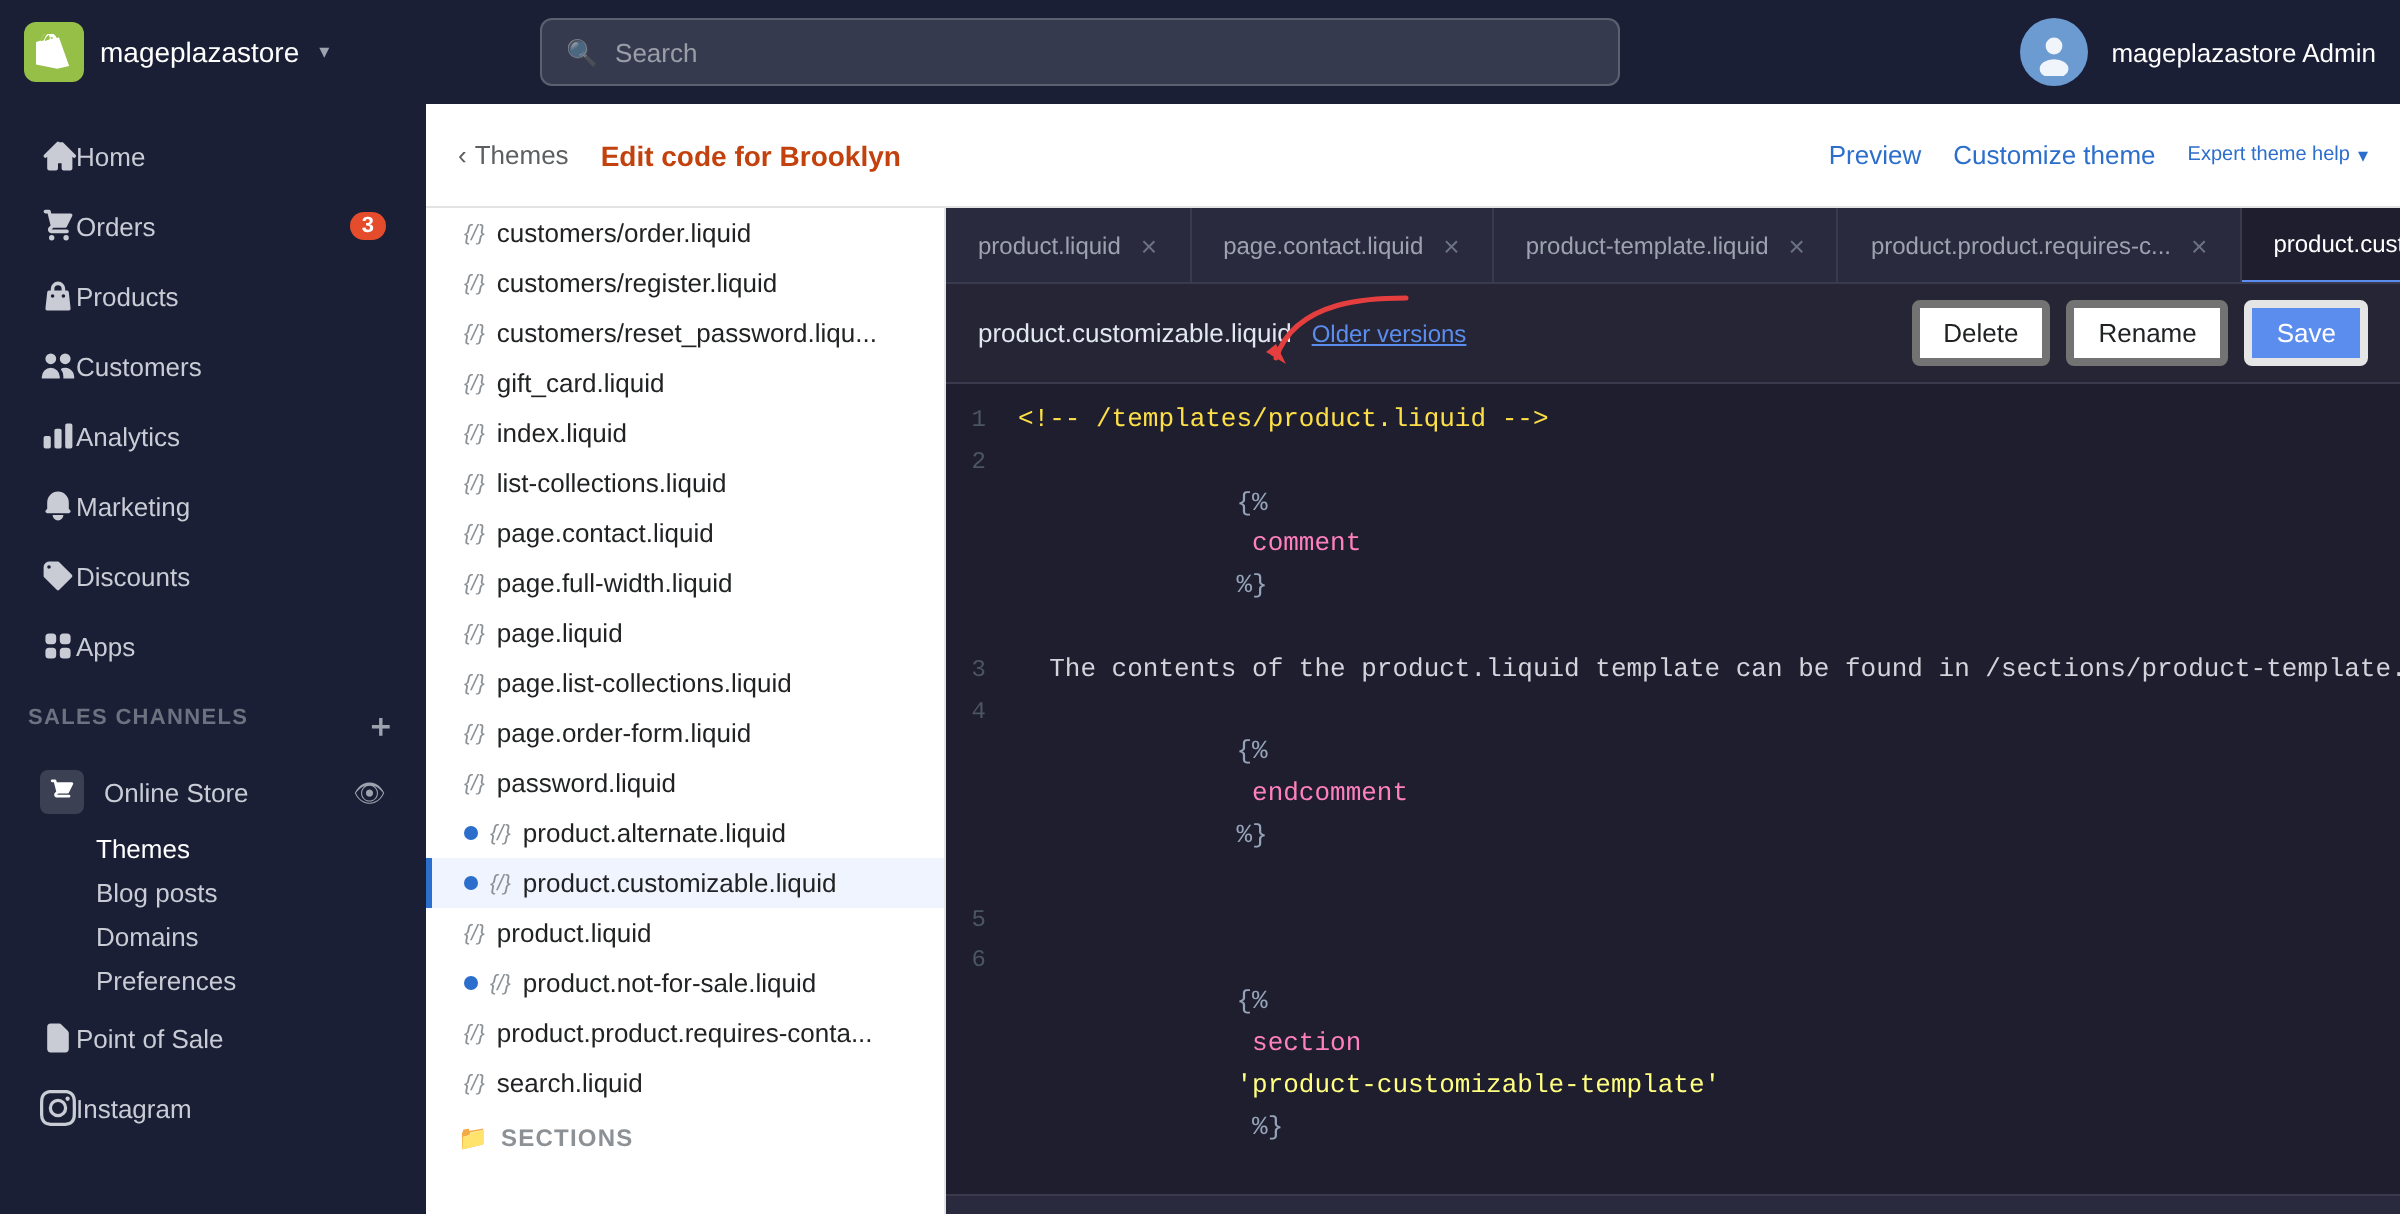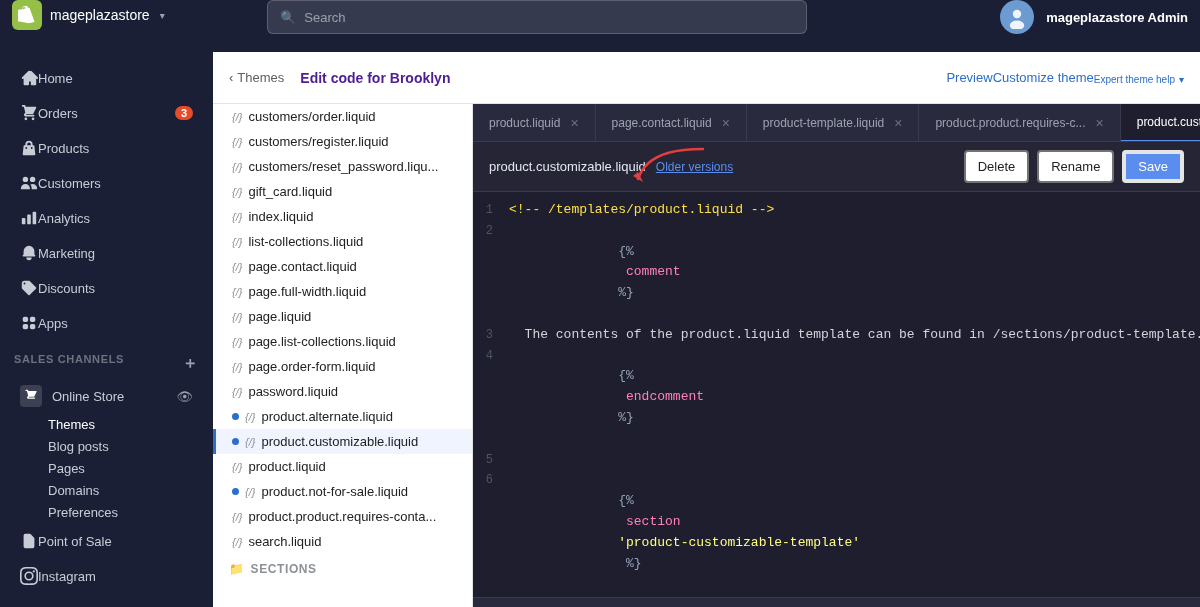--- a/index.html
+++ b/index.html
@@ -3,21 +3,21 @@
   <meta charset="utf-8">
   <style>
     * { margin: 0; padding: 0; box-sizing: border-box; }
     body { font-family: -apple-system, BlinkMacSystemFont, 'Segoe UI', sans-serif; font-size: 13px; background: #f6f6f7; width: 1200px; height: 607px; overflow: hidden; }
 
     
     .topnav {
       background: #1a1f36;
       height: 52px;
       display: flex;
-      align-items: flex-start;
+      align-items: center;
       padding: 0 12px;
       gap: 12px;
       position: fixed;
       top: 0; left: 0; right: 0;
       z-index: 100;
     }
     .topnav-logo {
       display: flex; align-items: center; gap: 8px; color: #fff; font-size: 14px; font-weight: 500; cursor: pointer;
     }
     .shopify-icon {
@@ -36,21 +36,21 @@
       background: none; border: none; outline: none; color: #fff; font-size: 13px; flex: 1;
     }
     .search-bar input::placeholder { color: rgba(255,255,255,0.5); }
     .search-icon { color: rgba(255,255,255,0.5); margin-right: 8px; font-size: 13px; }
     .topnav-right { margin-left: auto; display: flex; align-items: center; gap: 12px; }
     .admin-avatar {
       width: 34px; height: 34px; border-radius: 50%; background: #6c9bd1;
       display: flex; align-items: center; justify-content: center; overflow: hidden;
     }
     .admin-avatar svg { width: 24px; height: 24px; }
-    .admin-name { color: #fff; font-size: 13px; font-weight: bold; }
+    .admin-name { color: #fff; font-size: 13px; }
 
     
     .layout {
       display: flex;
       margin-top: 52px;
       height: calc(607px - 52px);
     }
 
     
     .sidebar {
@@ -110,23 +110,23 @@
       border-bottom: 1px solid #e1e3e5;
       height: 52px;
       display: flex;
       align-items: center;
       padding: 0 16px;
       gap: 8px;
       flex-shrink: 0;
     }
     .breadcrumb-back { color: #5c5f62; cursor: pointer; font-size: 13px; display: flex; align-items: center; gap: 4px; }
     .breadcrumb-separator { color: #8c9196; font-size: 13px; }
-    .breadcrumb-title { font-size: 14px; font-weight: 500; color: #4c1d95; }
+    .breadcrumb-title { font-size: 14px; font-weight: 500; color: #c2410c; }
     .breadcrumb-title span { font-weight: 600; }
-    .breadcrumb-actions { margin-left: auto; display: flex; align-items: flex-end; }
+    .breadcrumb-actions { margin-left: auto; display: flex; align-items: center; gap: 16px; }
     .breadcrumb-action-link { color: #2c6ecb; font-size: 13px; cursor: pointer; text-decoration: none; }
     .expert-link { display: flex; align-items: center; gap: 4px; color: #2c6ecb; font-size: 10px; cursor: pointer; }
 
     
     .content-body {
       display: flex;
       flex: 1;
       overflow: hidden;
     }
 
@@ -189,21 +189,21 @@
     
     .file-name-bar {
       display: flex; align-items: center; gap: 10px;
       padding: 8px 16px; background: #252535; border-bottom: 1px solid #3a3a4e;
       flex-shrink: 0;
     }
     .file-name { color: #e2e8f0; font-size: 13px; font-weight: 500; }
     .older-versions-link { color: #5b8dee; font-size: 12px; cursor: pointer; text-decoration: underline; }
     .file-actions { margin-left: auto; display: flex; gap: 8px; }
     .btn-secondary {
-      background: #fff; border: 2px solid #737373; color: #202223;
+      background: #fff; border: 4px solid #737373; color: #202223;
       padding: 5px 12px; border-radius: 4px; font-size: 13px; cursor: pointer;
     }
     .btn-primary {
       background: #5b8dee; border: 4px solid #e5e5e5; color: #fff;
       padding: 5px 12px; border-radius: 4px; font-size: 13px; cursor: pointer;
     }
 
     
     .code-editor {
       flex: 1;
@@ -367,23 +367,20 @@
       <span class="eye-icon">👁</span>
     </div>
 
     <div class="sidebar-sub active">
       <span>Themes</span>
     </div>
     <div class="sidebar-sub">
       <span>Blog posts</span>
     </div>
     <div class="sidebar-sub">
-      <span>Pages</span>
-    </div>
-    <div class="sidebar-sub">
       <span>Domains</span>
     </div>
     <div class="sidebar-sub">
       <span>Preferences</span>
     </div>
 
     <div class="sidebar-item">
       <span class="sidebar-item-icon">
         <svg viewBox="0 0 20 20" fill="currentColor" width="18" height="18">
             <path d="M4 4a2 2 0 012-2h4.586A2 2 0 0112 2.586L15.414 6A2 2 0 0116 7.414V16a2 2 0 01-2 2H6a2 2 0 01-2-2V4z"></path>

